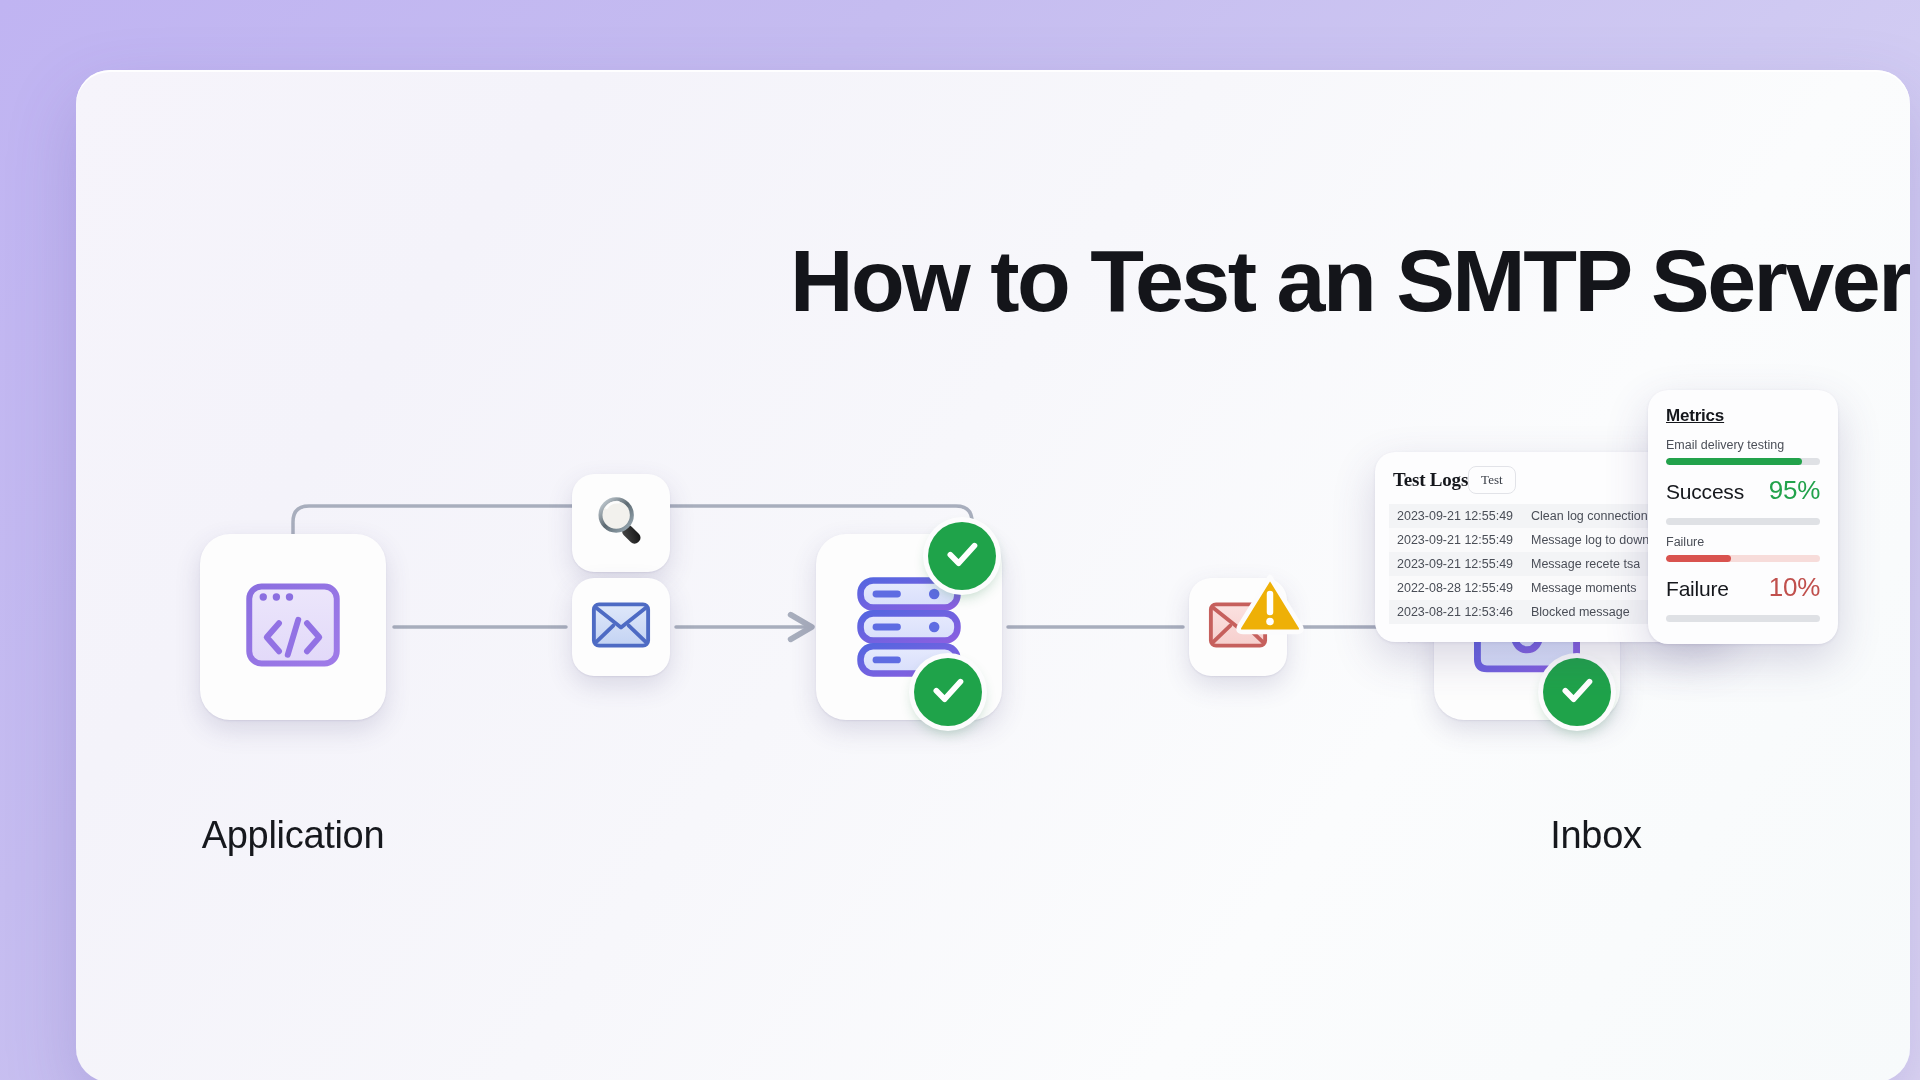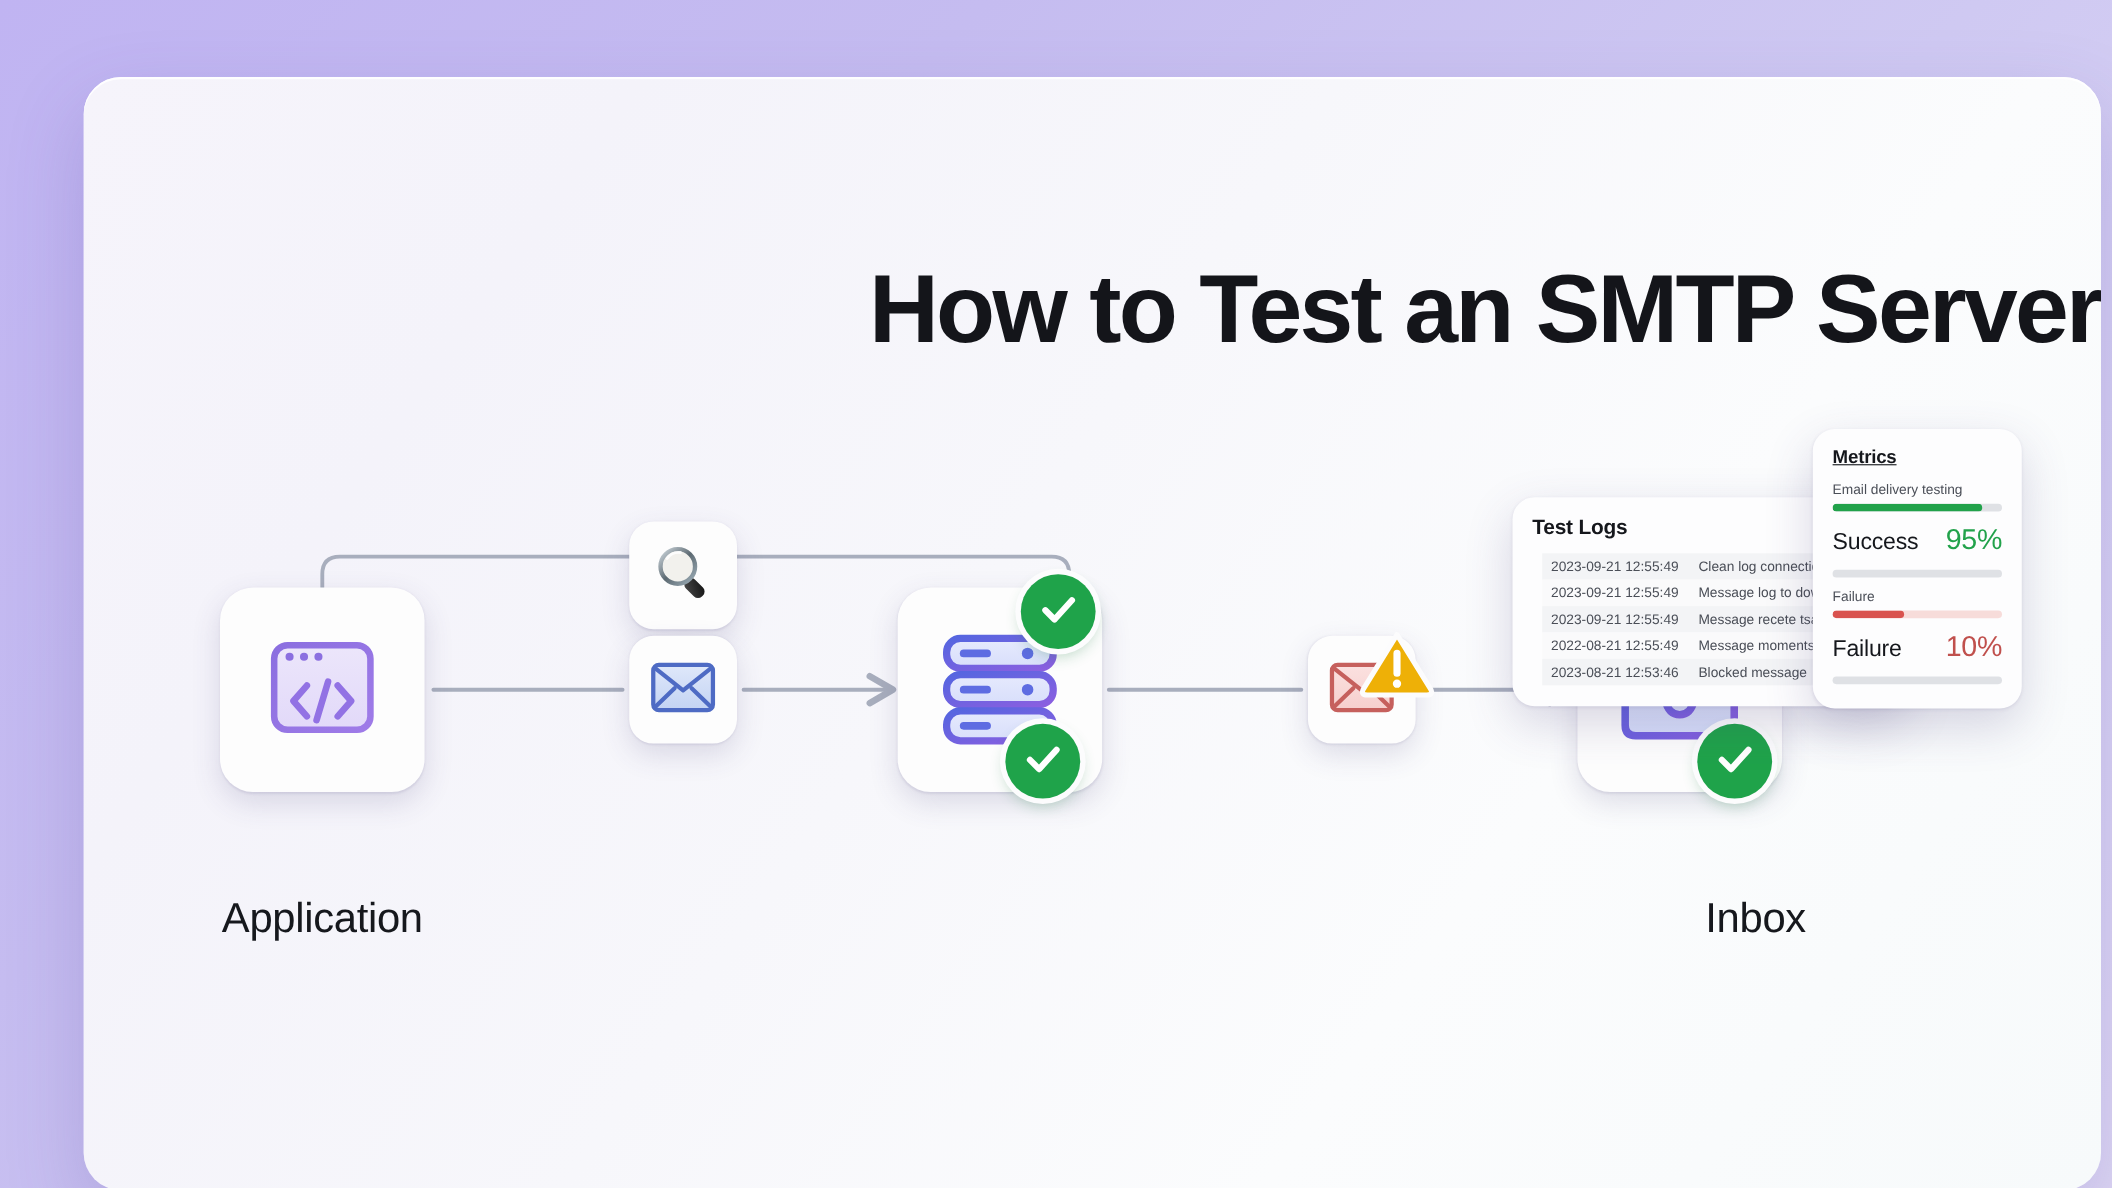--- a/index.html
+++ b/index.html
@@ -85,35 +85,35 @@
   
   .panel{
     position:absolute;
     background:#fdfdfe;
     border-radius:20px;
     box-shadow:0 16px 44px rgba(70,60,120,.20), 0 1px 3px rgba(70,60,120,.10);
     overflow:hidden;
   }
   .logs-panel{ left:1299px; top:382px; width:358px; height:190px; }
   .logs-head{
-    display:flex; align-items:center; justify-content:space-between;
+    display:flex; align-items:center; 
     padding:14px 18px 10px 18px;
+    font-family:Liberation Serif, serif;
   }
   .logs-title{ font-size:19px; font-weight:700; color:#15171c; letter-spacing:-.2px; }
   .logs-btn{
     font-size:13px; color:#3c4049; background:#fdfdfe;
     border:1px solid #e2e3e8; border-radius:8px;
     padding:5px 12px; white-space:nowrap;
   }
   .logs-table{ padding:0 14px; }
   .log-row{
     display:flex; align-items:center; 
     padding:5px 8px; font-size:12.5px; color:#4a4e57;
     white-space:nowrap;
-    margin-left:13px;
   }
   .log-row:nth-child(odd){ background:#f3f4f6; }
   .log-row:nth-child(even){ background:#fafafb; }
   .log-time{ width:134px; flex:none; }
   .log-msg{ overflow:hidden; }
 
   .metrics-panel{ left:1572px; top:320px; width:190px; height:254px; padding:16px 18px; }
   .metrics-title{ font-size:17px; font-weight:700; color:#15171c; margin-bottom:12px; letter-spacing:-.2px;text-decoration:underline; }
   .metric-cap{ font-size:12.5px; color:#4b4f58; margin-bottom:6px; }
   .bar{ height:7px; border-radius:4px; background:#dfe1e5; overflow:hidden; margin-bottom:10px; }
@@ -317,21 +317,21 @@
         </div>
         <div class="log-row">
           <span class="log-time">2023-09-21 12:55:49</span>
           <span class="log-msg">Message log to down</span>
         </div>
         <div class="log-row">
           <span class="log-time">2023-09-21 12:55:49</span>
           <span class="log-msg">Message recete tsa</span>
         </div>
         <div class="log-row">
-          <span class="log-time">2022-08-21 12:55:49</span>
+          <span class="log-time">2022-08-28 12:55:49</span>
           <span class="log-msg">Message moments</span>
         </div>
         <div class="log-row">
           <span class="log-time">2023-08-21 12:53:46</span>
           <span class="log-msg">Blocked message</span>
         </div>
       </div>
     </div>
 
     <div class="panel metrics-panel">

